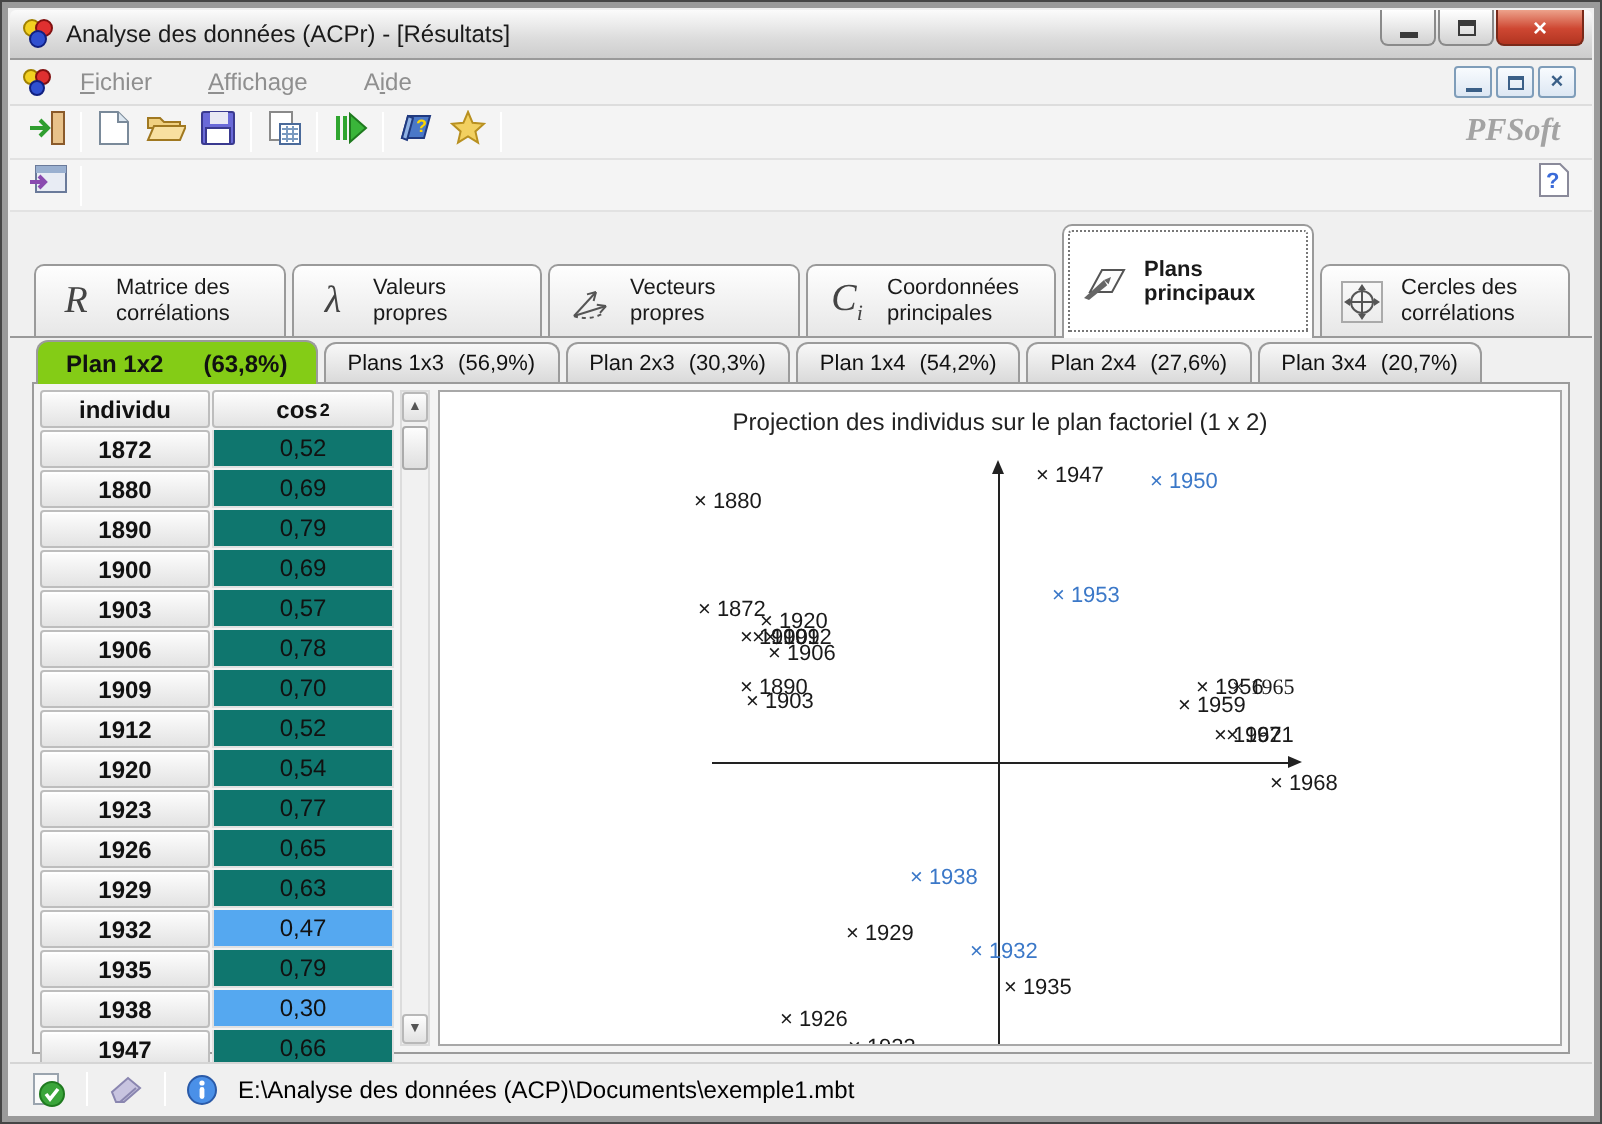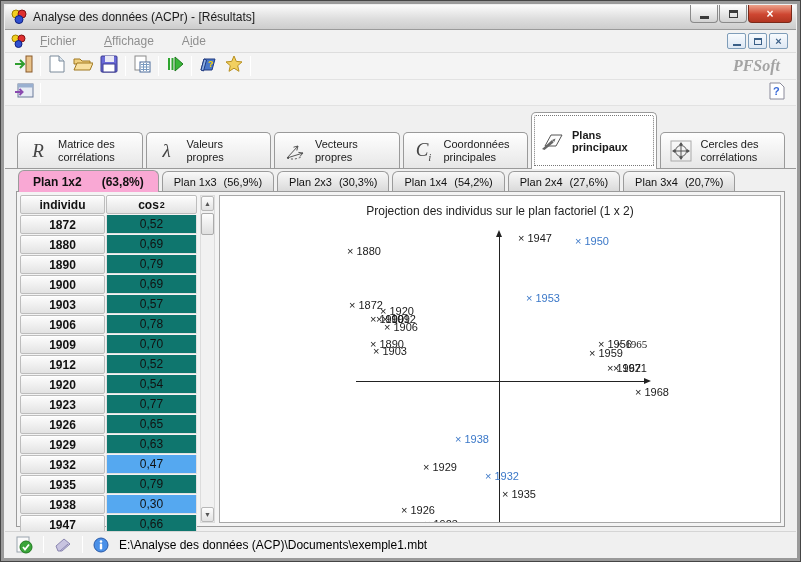--- a/index.html
+++ b/index.html
@@ -100,21 +100,21 @@
     display:flex; align-items:flex-end; padding:0 0 0 2px; background:#f0f0f0;
   }
   .stab {
     height:20px; margin-right:3px; margin-top:2px;
     padding:0 11px; display:flex; align-items:center; gap:7px;
     border:1px solid #9b9b9b; border-bottom:none; border-radius:6px 6px 0 0;
     background:linear-gradient(#f8f8f8,#dadada);
     font-size:11px; color:#111;
   }
   .stab.active {
-    height:22px; margin-top:0; margin-bottom:-1px; background:#f9a8d4;
+    height:22px; margin-top:0; margin-bottom:-1px; background:#84cc16;
     font-weight:bold; font-size:12px; z-index:2; padding:0 14px;gap:20px;
   }
 
   
   .panel {
     flex:1 1 auto; margin:0 11px; border:1px solid #9b9b9b; border-top:none;
     background:#f4f4f4; display:flex; min-height:0; padding:3px;
   }
   .grid { width:178px; flex:0 0 178px; display:grid; grid-template-columns:86px 92px; align-content:start; }
   .cell { height:19px; display:flex; align-items:center; justify-content:center; font-size:12px; color:#111; }
@@ -370,21 +370,21 @@
         </span>
       </div>
     </div>
 
   <div class="sub-tabs">
       <div class="stab active">
         <span>Plan 1x2</span>
         <span>(63,8%)</span>
       </div>
       <div class="stab">
-        <span>Plan 1x3</span>
+        <span>Plans 1x3</span>
         <span>(56,9%)</span>
       </div>
       <div class="stab">
         <span>Plan 2x3</span>
         <span>(30,3%)</span>
       </div>
       <div class="stab">
         <span>Plan 1x4</span>
         <span>(54,2%)</span>
       </div>
@@ -464,21 +464,21 @@
         <div class="point black" style="left: 378px; top: 141px;"><span class="mk">×</span><span>1956</span></div>
         <div class="point black" style="left: 396px; top: 141px; font-family: Liberation Serif, serif;"><span class="mk">×</span><span>1965</span></div>
         <div class="point black" style="left: 369px; top: 150px;"><span class="mk">×</span><span>1959</span></div>
         <div class="point black" style="left: 387px; top: 165px;"><span class="mk">×</span><span>1962</span></div>
         <div class="point black" style="left: 393px; top: 165px;"><span class="mk">×</span><span>1971</span></div>
         <div class="point black" style="left: 415px; top: 189px;"><span class="mk">×</span><span>1968</span></div>
         <div class="point blue" style="left: 235px; top: 236px;"><span class="mk">×</span><span>1938</span></div>
         <div class="point black" style="left: 203px; top: 264px;"><span class="mk">×</span><span>1929</span></div>
         <div class="point blue" style="left: 265px; top: 273px;"><span class="mk">×</span><span>1932</span></div>
         <div class="point black" style="left: 282px; top: 291px;"><span class="mk">×</span><span>1935</span></div>
-        <div class="point black" style="left: 181px; top: 307px; text-align: center;"><span class="mk">×</span><span>1926</span></div>
+        <div class="point black" style="left: 170px; top: 307px; text-align: center;"><span class="mk">×</span><span>1926</span></div>
         <div class="point black" style="left: 204px; top: 321px;"><span class="mk">×</span><span>1923</span></div>
       </div>
   </div>
 
   <div class="statusbar">
     <span class="sicon">
       <svg width="18" height="18">
           <rect x="2" y="1" width="12" height="15" fill="#fafafa" stroke="#9aa4ae"></rect>
           <circle cx="11" cy="11" r="6" fill="#3aa53a" stroke="#1f7a1f"></circle>
           <path d="M8 11 l2 2.5 4 -5" stroke="#fff" stroke-width="1.8" fill="none"></path>

